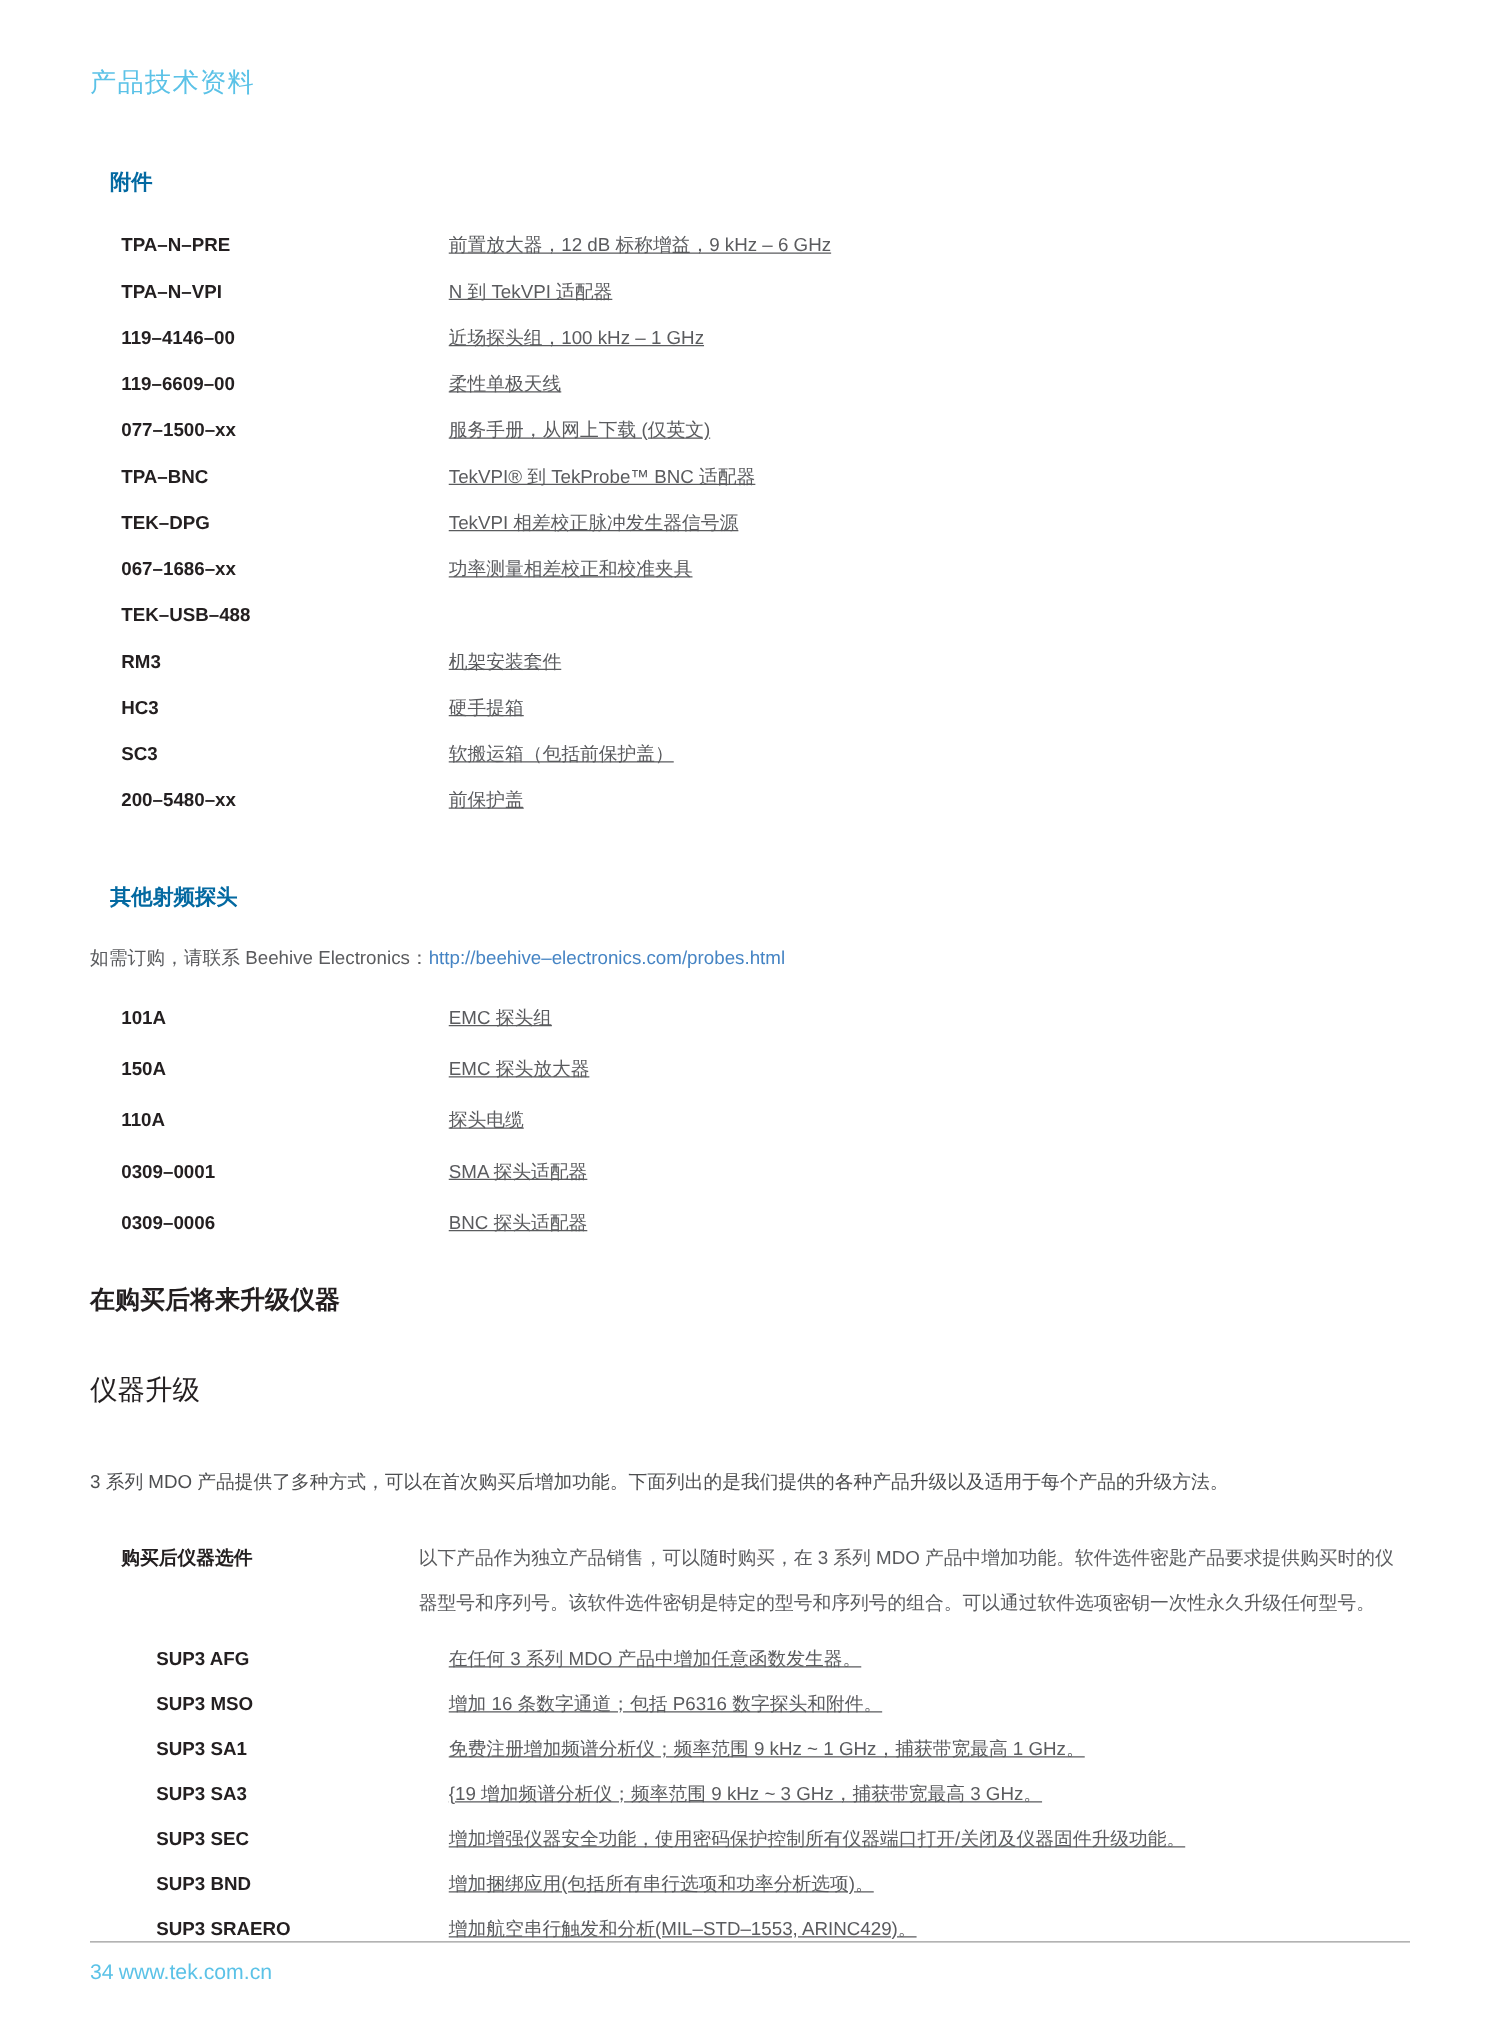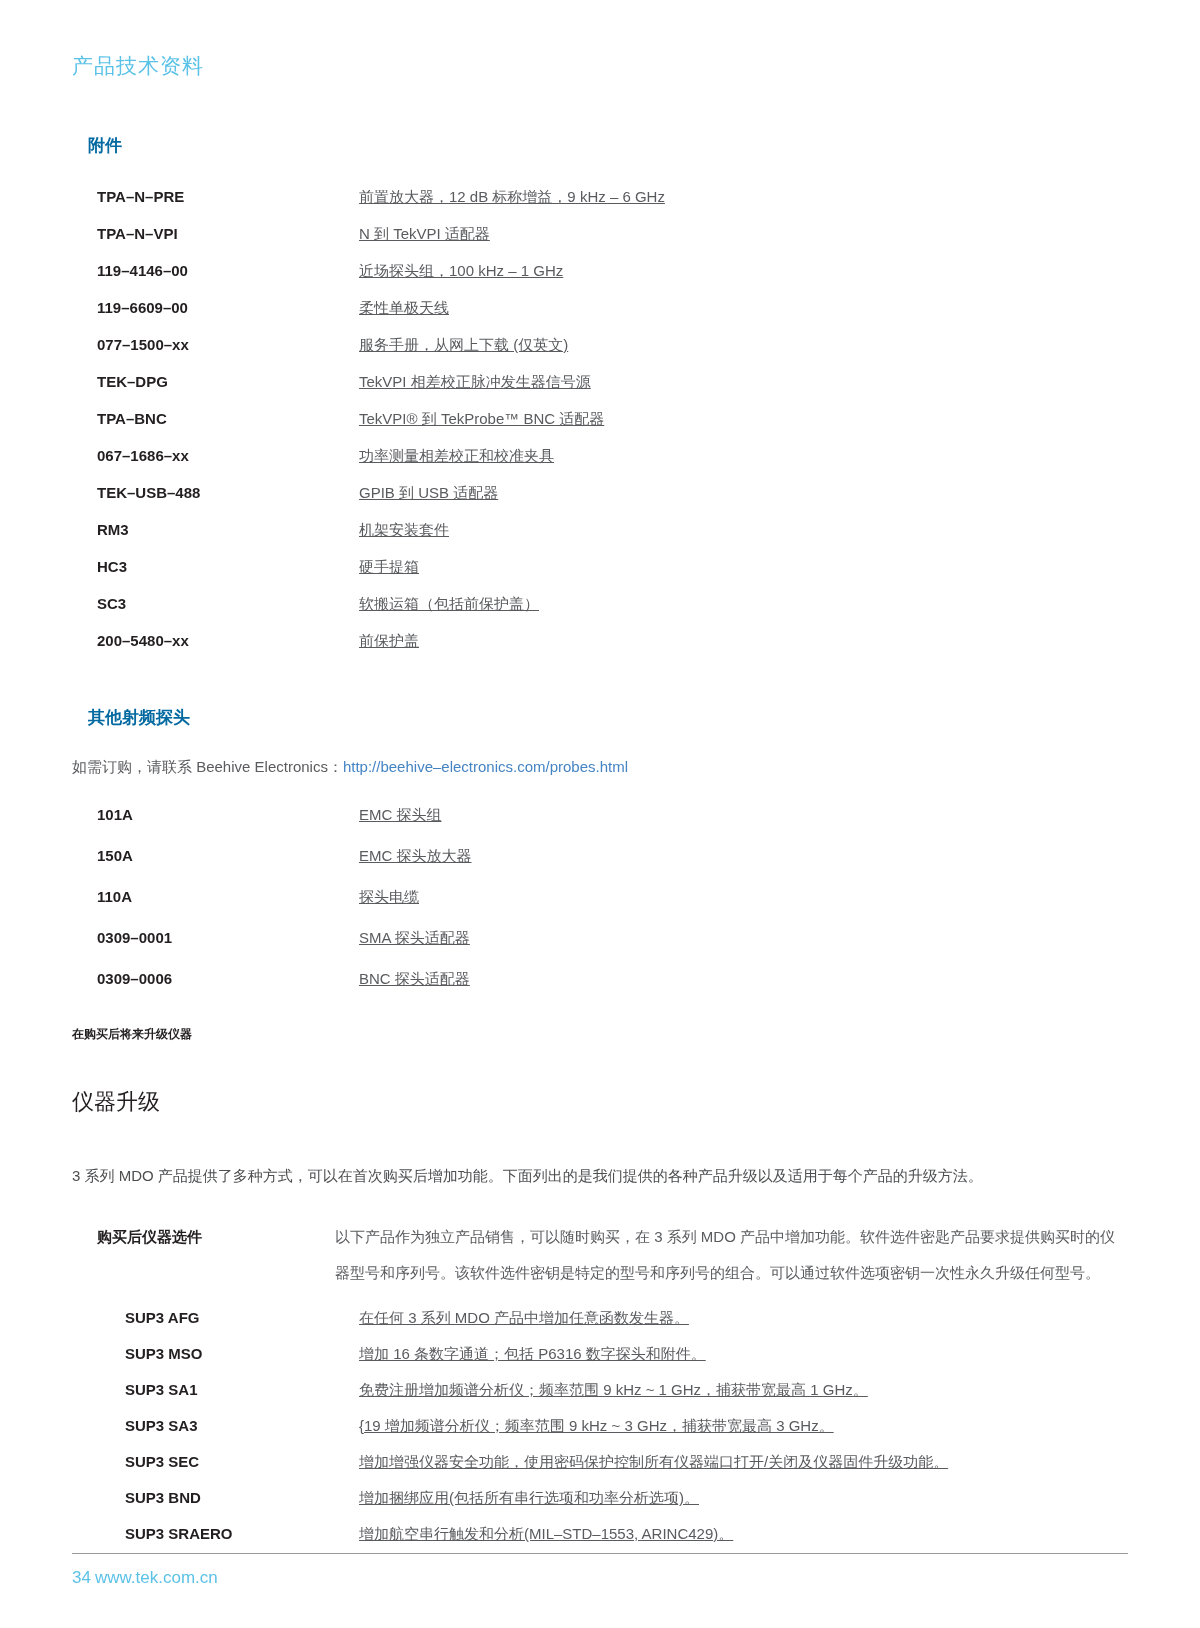--- a/index.html
+++ b/index.html
@@ -60,21 +60,21 @@
   }
   .rf-intro a {
     color: #4584c4;
     text-decoration: none;
   }
   .rows.rf { margin-top: 26px; }
   .rows.rf .row { margin-bottom: 19px; }
 
   .main-heading {
     margin-top: 36px;
-    font-size: 12px;
+    font-size: 20px;
     font-weight: bold;
     color: #231f20;
   }
   .sub-heading {
     margin-top: 44px;
     font-size: 22px;
     font-weight: normal;
     color: #231f20;
   }
   .upgrade-intro {
@@ -150,34 +150,33 @@
     </div>
     <div class="row">
       <div class="code">119–6609–00</div>
       <div class="desc">柔性单极天线</div>
     </div>
     <div class="row">
       <div class="code">077–1500–xx</div>
       <div class="desc">服务手册，从网上下载 (仅英文)</div>
     </div>
     <div class="row">
+      <div class="code">TPA–BNC</div>
+      <div class="desc">TekVPI® 到 TekProbe™ BNC 适配器</div>
+    </div>
+    <div class="row">
       <div class="code">TEK–DPG</div>
       <div class="desc">TekVPI 相差校正脉冲发生器信号源</div>
     </div>
     <div class="row">
-      <div class="code">TPA–BNC</div>
-      <div class="desc">TekVPI® 到 TekProbe™ BNC 适配器</div>
-    </div>
-    <div class="row">
       <div class="code">067–1686–xx</div>
       <div class="desc">功率测量相差校正和校准夹具</div>
     </div>
     <div class="row">
       <div class="code">TEK–USB–488</div>
-      <div class="desc">GPIB 到 USB 适配器</div>
     </div>
     <div class="row">
       <div class="code">RM3</div>
       <div class="desc">机架安装套件</div>
     </div>
     <div class="row">
       <div class="code">HC3</div>
       <div class="desc">硬手提箱</div>
     </div>
     <div class="row">

